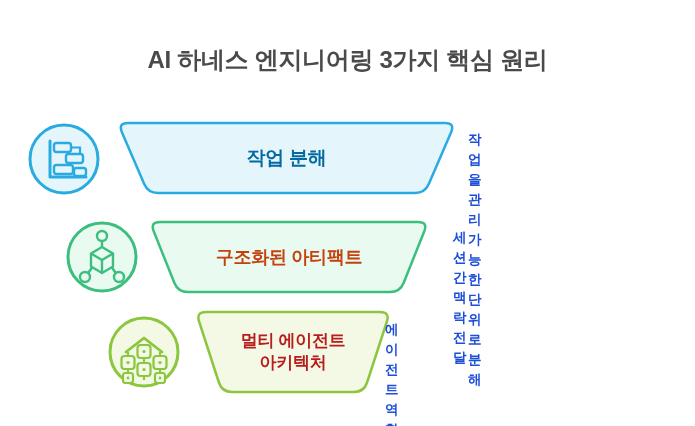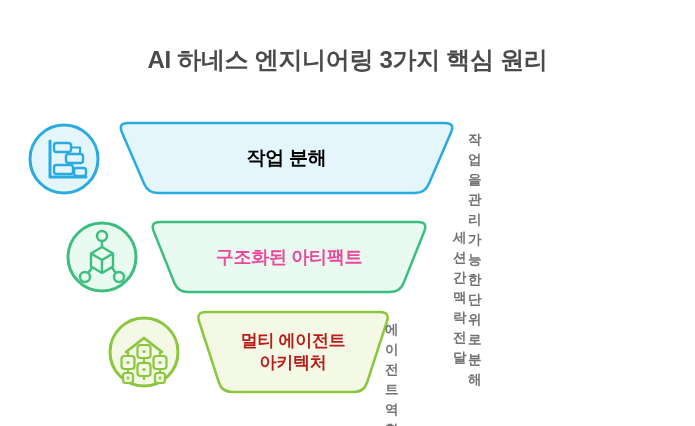--- a/index.html
+++ b/index.html
@@ -21,26 +21,26 @@
   .icon-badge{position:absolute;}
   .icon-badge svg{display:block;}
   .segment{position:absolute;}
   .segment svg{display:block;overflow:visible;}
   .seg-label{
     position:absolute;left:0;top:0;width:100%;height:100%;
     display:flex;align-items:center;justify-content:center;
     text-align:center;font-weight:700;white-space:pre-line;
     letter-spacing:-0.3px;
   }
-  .c-blue{color:#000000;font-size:19px;}
-  .c-green{color:#ec4899;font-size:18px;}
+  .c-blue{color:#0369a1;font-size:19px;}
+  .c-green{color:#c2410c;font-size:18px;}
   .c-lime{color:#b91c1c;font-size:17px;line-height:22px;}
   .desc{
     position:absolute;
-    font-size:13.5px;font-weight:600;color:#737373;
+    font-size:13.5px;font-weight:600;color:#1d4ed8;
     line-height:20px;white-space:pre-line;
     letter-spacing:-0.2px;
   }
 </style>
 </head>
 <body>
 
 <div class="canvas">
 
   <div class="title">AI 하네스 엔지니어링 3가지 핵심 원리</div>

